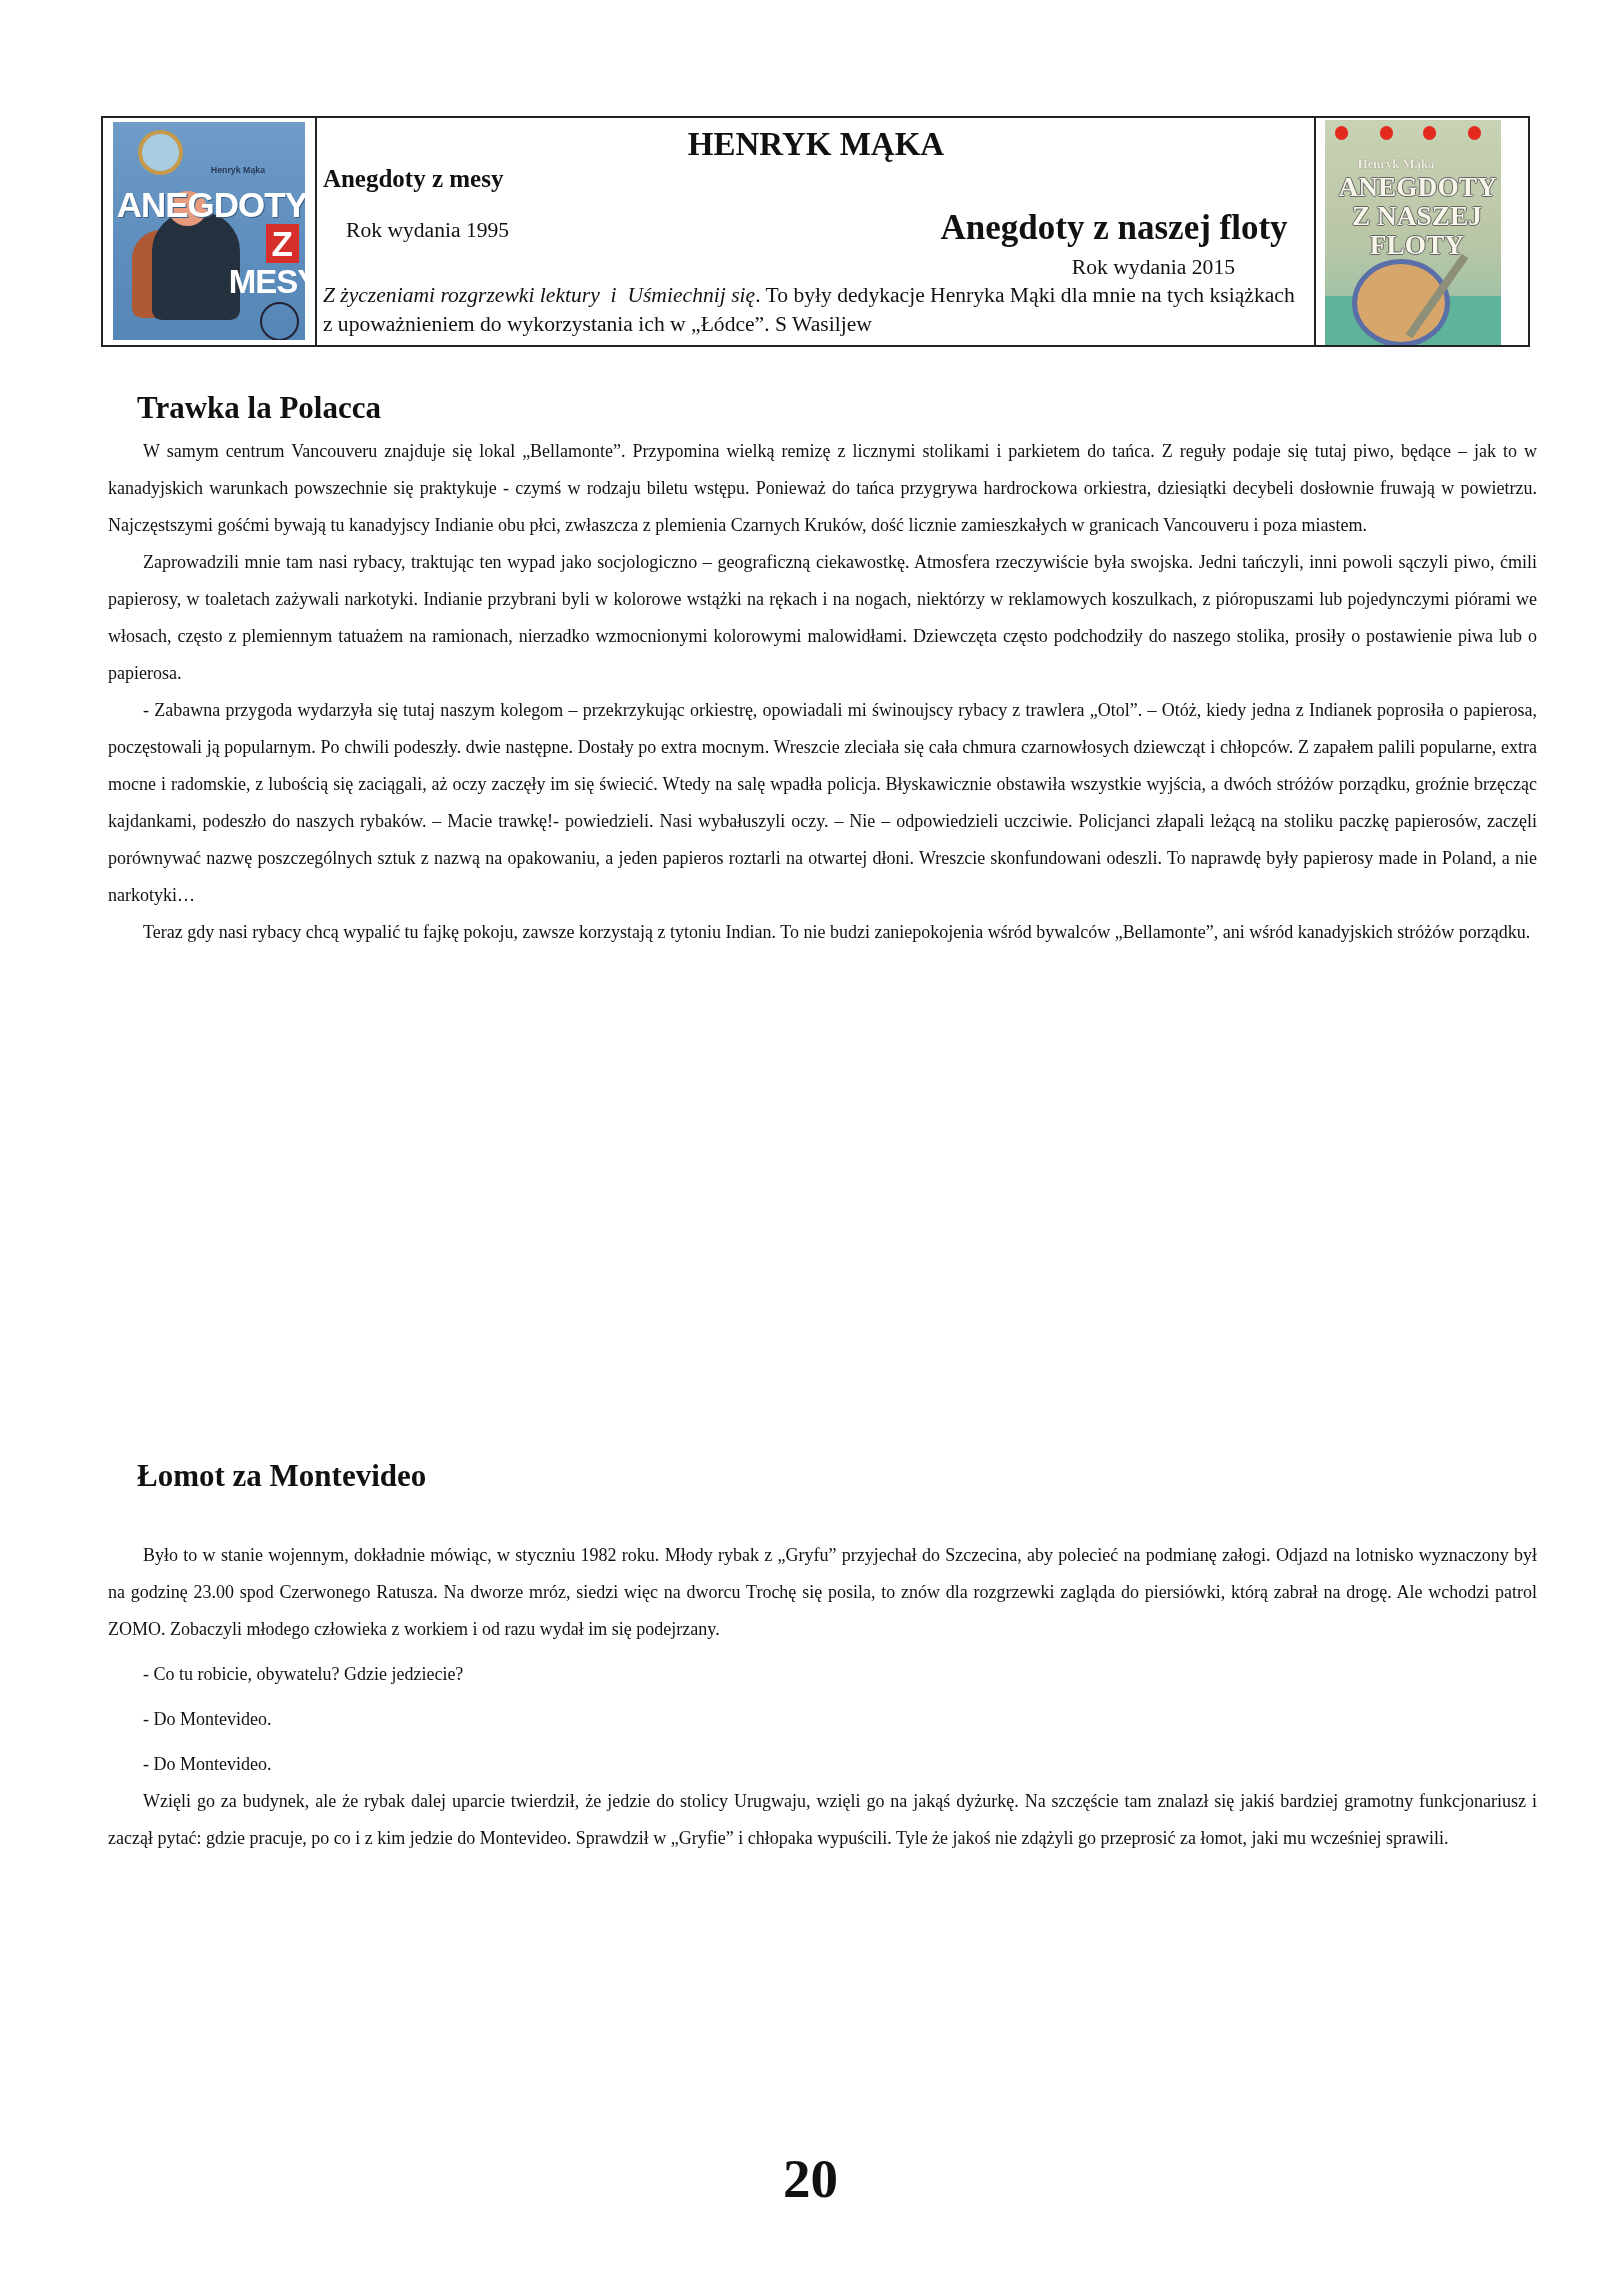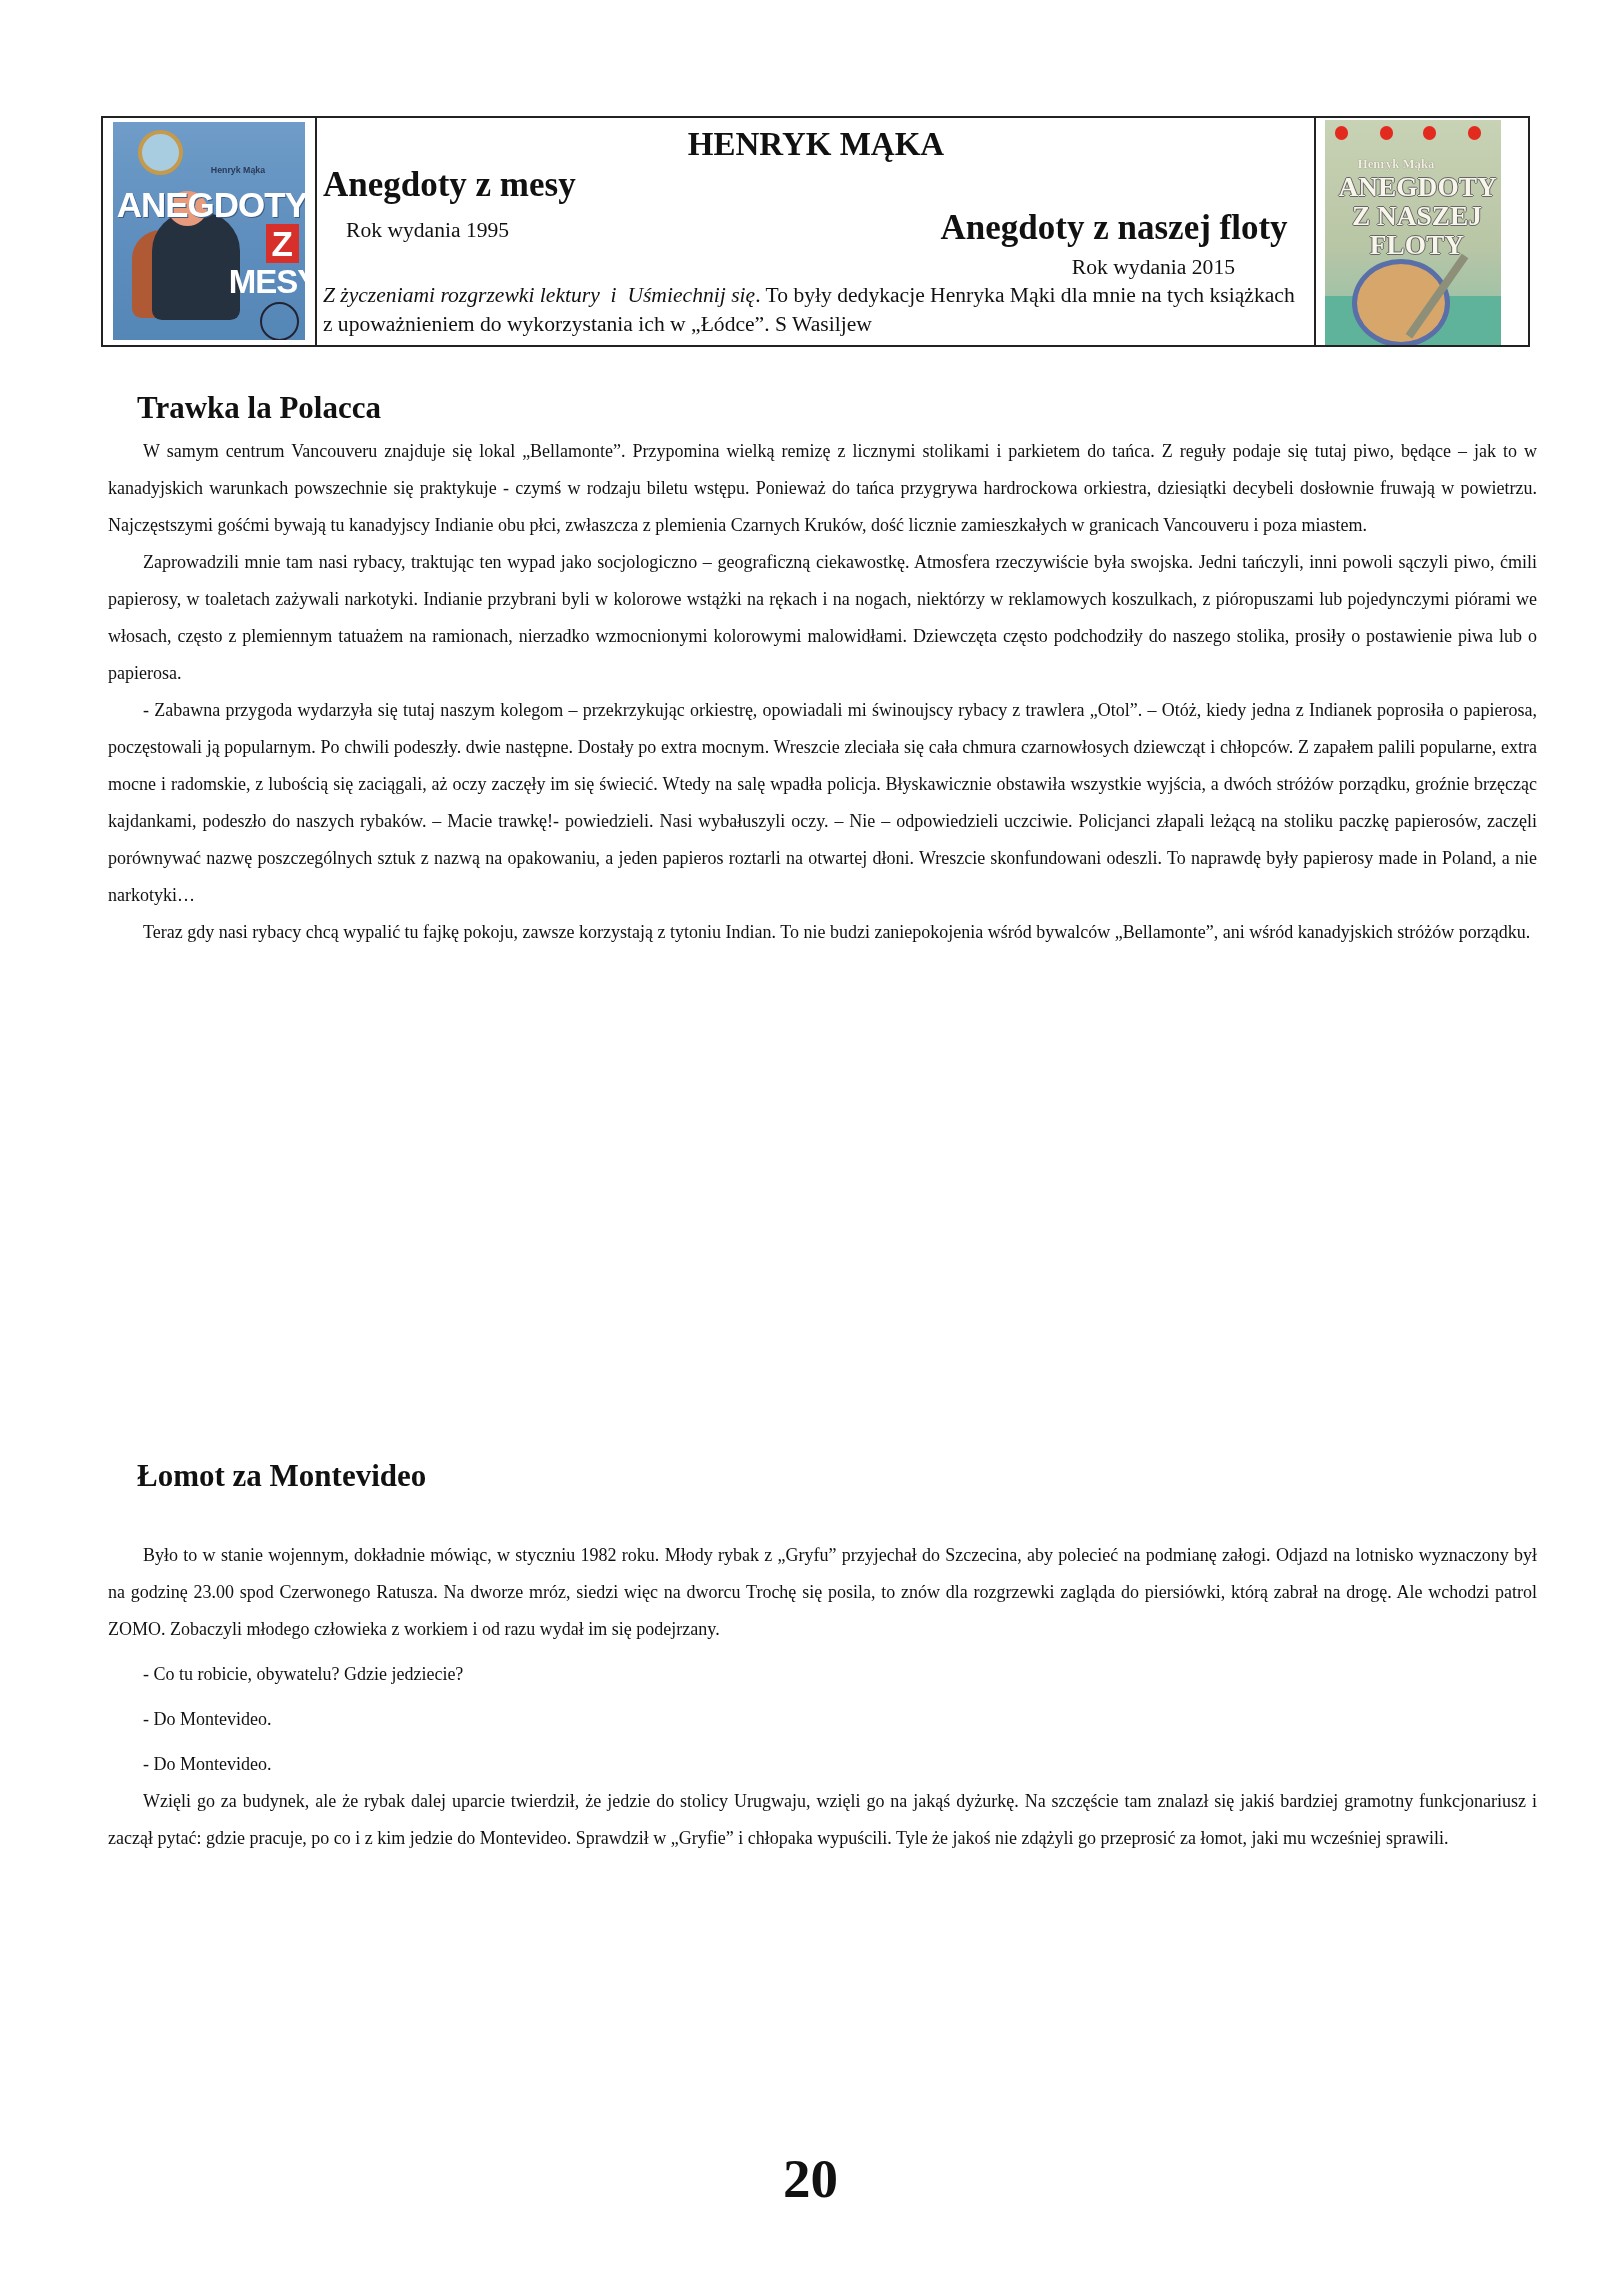--- a/index.html
+++ b/index.html
@@ -35,21 +35,21 @@
   .cv-title-r { position: absolute; left: 13.7px; top: 53px; width: 157px; text-align: center;
                 font: bold 27.4px "Liberation Serif", serif; color: #f8f6ea; line-height: 29px;
                 text-shadow: 1px 0 0 #666, -1px 0 0 #666, 0 1px 0 #666, 0 -1px 0 #666; }
   .porthole-r { position: absolute; left: 27.4px; top: 139px; width: 98px; height: 88px; border-radius: 50%;
                 border: 5.9px solid #5a6ea8; background: #d6a66a; box-sizing: border-box; }
   .waves { position: absolute; left: 0; bottom: 0; width: 100%; height: 49px; background: #5fb39a; }
   .anchor { position: absolute; left: 108px; top: 127px; width: 7.8px; height: 98px; background: #8d8f79; transform: rotate(35deg); }
 
   .h-center { position: absolute; left: 214px; top: 0; width: 998px; height: 227px; }
   .author { position: absolute; left: 0; width: 100%; top: 7.8px; text-align: center; font-weight: bold; font-size: 33px; }
-  .book1-title { position: absolute; left: 5.9px; top: 47px; font-weight: bold; font-size: 35px; }
+  .book1-title { position: absolute; left: 5.9px; top: 47px; font-weight: bold; font-size: 25px; }
   .book1-year { position: absolute; left: 29px; top: 100px; font-size: 21.6px; }
   .book2-title { position: absolute; right: 27.4px; top: 90px; font-weight: bold; font-size: 35px; margin-left: 42px; }
   .book2-year { position: absolute; right: 80px; top: 137px; font-size: 21.6px; margin-left: 29px; }
   .dedication { position: absolute; left: 5.9px; top: 163px; width: 980px; font-size: 21.6px; line-height: 29px; }
   .dedication i { font-style: italic; }
 
   .section-title { position: absolute; left: 101px; font-weight: bold; font-size: 31px; margin-left: 36px; }
   .para { position: absolute; left: 108px; width: 1429px; font-size: 18px; line-height: 37px;
           text-align: justify; }
   .para p { margin: 0; text-indent: 35px; }

